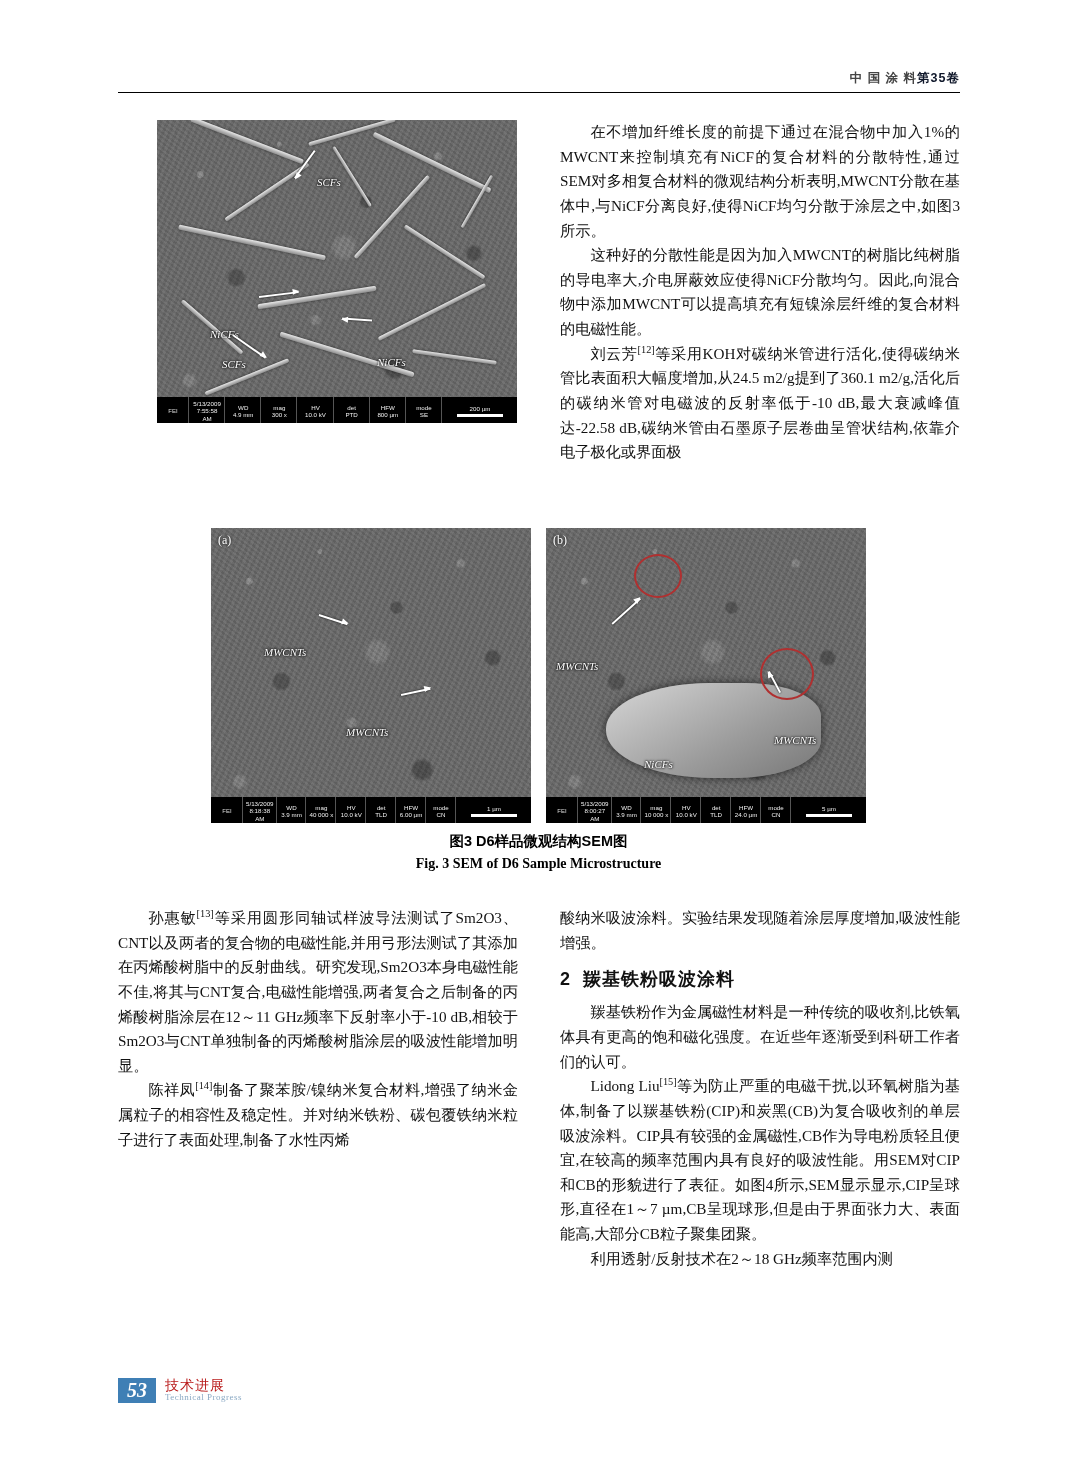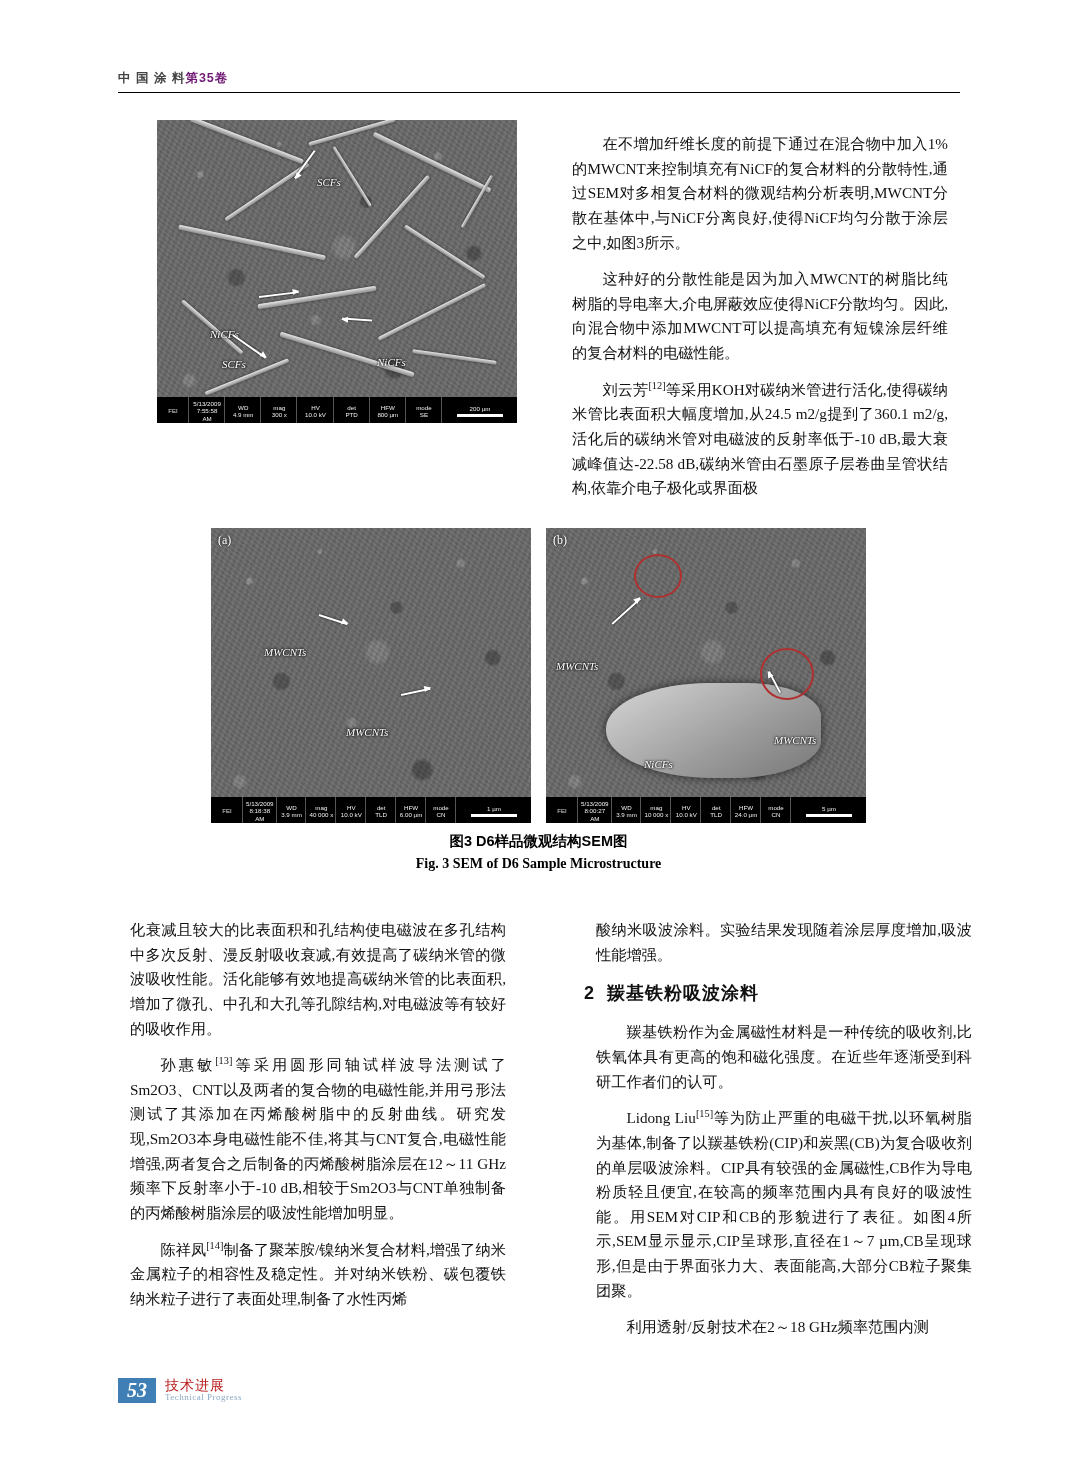--- a/index.html
+++ b/index.html
@@ -23,62 +23,62 @@
     background: #fff;
   }
 
   
   .runhead {
     position: absolute;
     left: 118px;
     top: 70px;
     width: 842px;
     display: flex;
-    justify-content: flex-start;
+    justify-content: flex-end;
     align-items: flex-end;
     font-size: 12.5px;
     color: #333;
     letter-spacing: 1px;
   }
   .runhead .left { font-family: "Liberation Sans", sans-serif; font-weight: bold; color: #444; }
-  .runhead .right { font-family: "Liberation Sans", sans-serif; font-weight: bold; color: #701a75; }
+  .runhead .right { font-family: "Liberation Sans", sans-serif; font-weight: bold; color: #0f172a; }
   .runhead-rule {
     position: absolute;
     left: 118px;
     top: 92px;
     width: 842px;
     height: 1px;
     background: #000;
   }
 
   
   .col {
     position: absolute;
     width: 400px;
     font-size: 15.2px;
     line-height: 1.62;
     text-align: justify;
     text-justify: inter-ideograph;
   }
-  .col p { margin: 12px; text-indent: 2em; }
+  .col p { margin: 0; text-indent: 2em; }
   .col p.noindent { text-indent: 0; }
 
   .col-right-top {
     left: 560px;
     top: 120px;
     width: 400px;
   }
 
   .col-left-bottom {
     left: 118px;
     top: 906px;
     width: 400px;
   }
   .col-right-bottom {
-    left: 584px;
+    left: 560px;
     top: 906px;
     width: 400px;
   }
 
   sup { font-size: 0.68em; vertical-align: super; line-height: 0; }
 
   
   .sec-head {
     font-family: "Liberation Sans", sans-serif;
     font-weight: bold;
@@ -465,21 +465,20 @@
       </div>
     </div>
 
     <div class="caption">
       <div>图3   D6样品微观结构SEM图</div>
       <div class="en">Fig. 3   SEM of D6 Sample Microstructure</div>
     </div>
   </div>
 
   <div class="col col-left-bottom">
-    <p class="noindent">化衰减且较大的比表面积和孔结构使电磁波在多孔结构中多次反射、漫反射吸收衰减,有效提高了碳纳米管的微波吸收性能。活化能够有效地提高碳纳米管的比表面积,增加了微孔、中孔和大孔等孔隙结构,对电磁波等有较好的吸收作用。</p>
     <p><span>孙惠敏</span><sup>[13]</sup><span>等采用圆形同轴试样波导法测试了Sm2O3、CNT以及两者的复合物的电磁性能,并用弓形法测试了其添加在丙烯酸树脂中的反射曲线。研究发现,Sm2O3本身电磁性能不佳,将其与CNT复合,电磁性能增强,两者复合之后制备的丙烯酸树脂涂层在12～11 GHz频率下反射率小于-10 dB,相较于Sm2O3与CNT单独制备的丙烯酸树脂涂层的吸波性能增加明显。</span></p>
     <p><span>陈祥凤</span><sup>[14]</sup><span>制备了聚苯胺/镍纳米复合材料,增强了纳米金属粒子的相容性及稳定性。并对纳米铁粉、碳包覆铁纳米粒子进行了表面处理,制备了水性丙烯</span></p>
   </div>
 
   <div class="col col-right-bottom">
     <p class="noindent">酸纳米吸波涂料。实验结果发现随着涂层厚度增加,吸波性能增强。</p>
     <div class="sec-head">
       <span class="num">2</span><span>羰基铁粉吸波涂料</span>
     </div>
     <p>羰基铁粉作为金属磁性材料是一种传统的吸收剂,比铁氧体具有更高的饱和磁化强度。在近些年逐渐受到科研工作者们的认可。</p>

